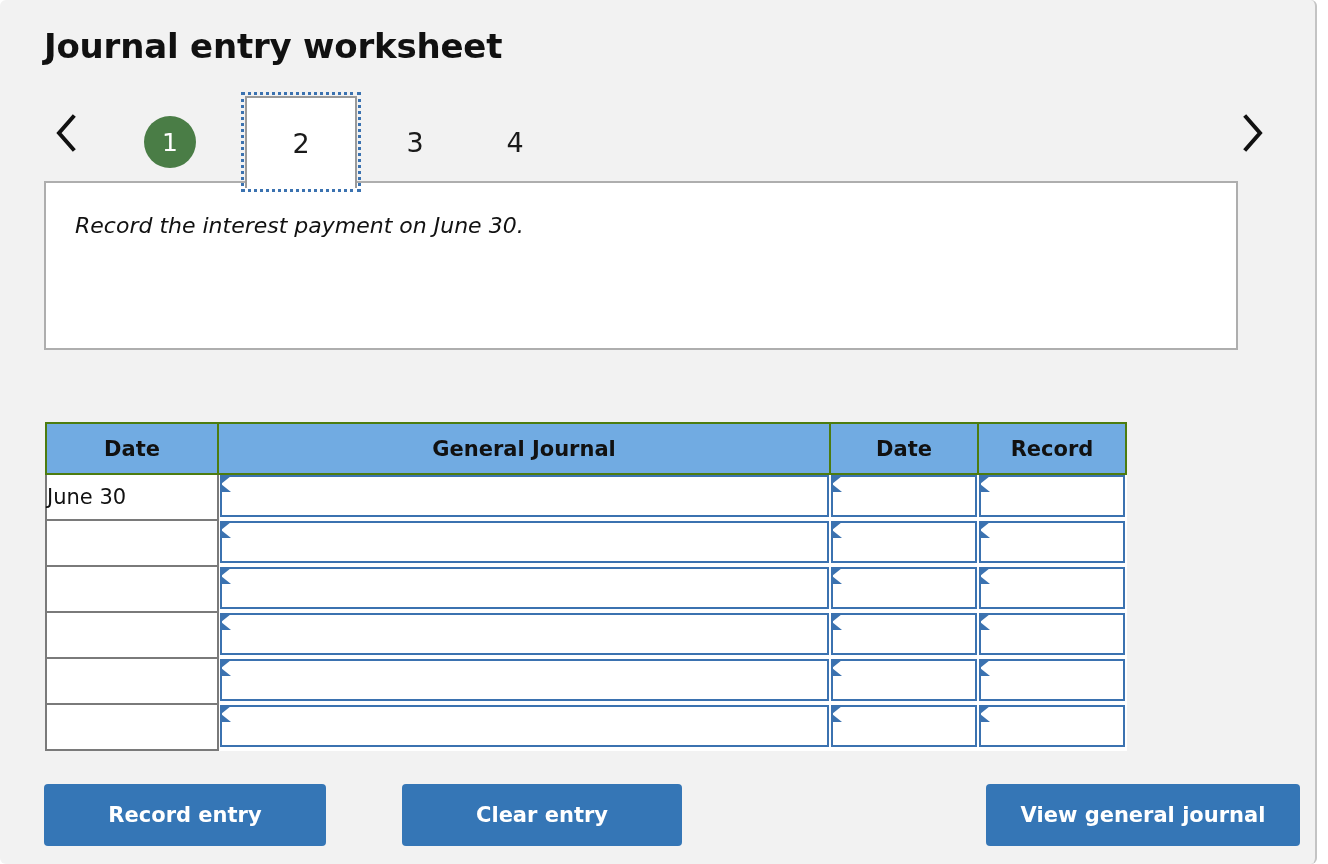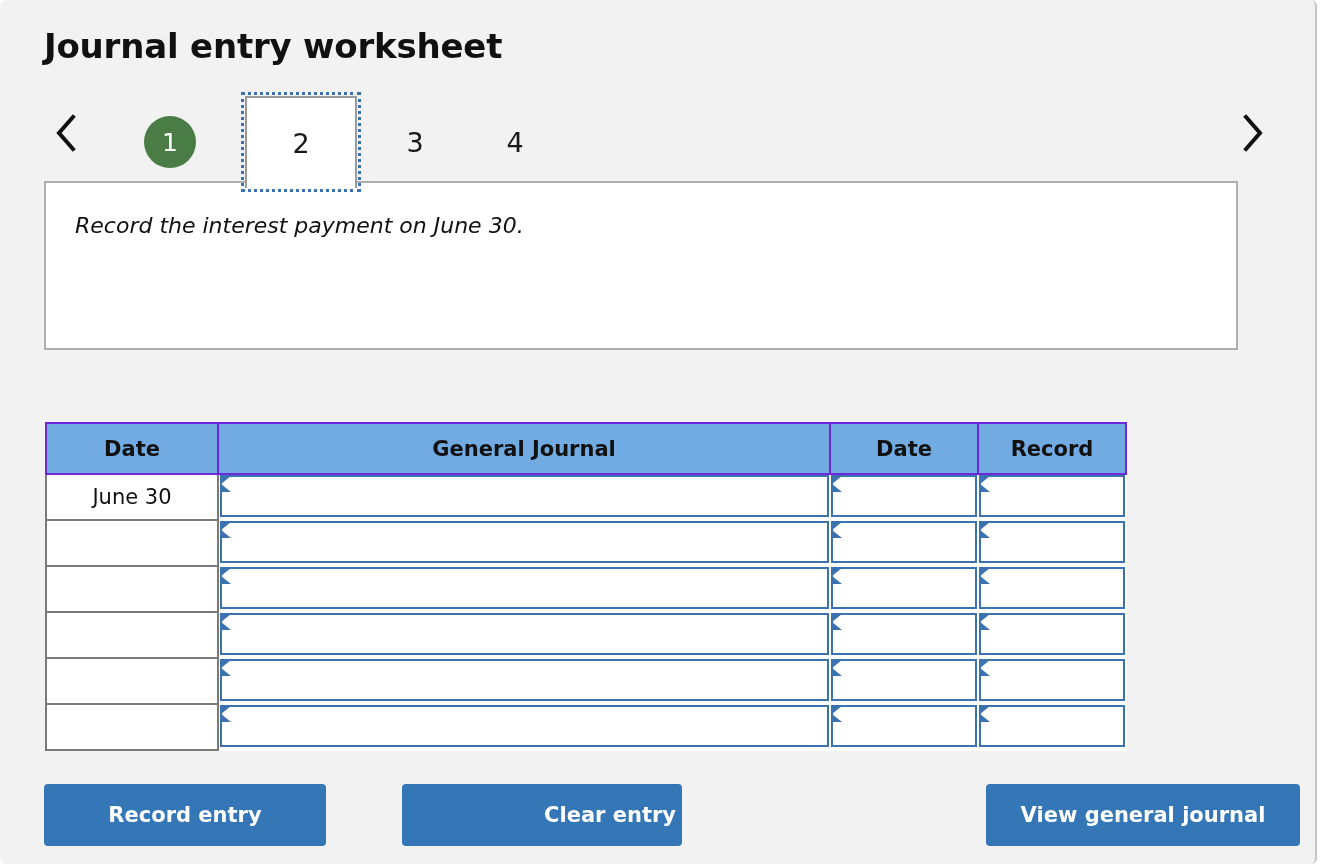--- a/index.html
+++ b/index.html
@@ -152,42 +152,42 @@
   .journal-table {
     position: absolute;
     left: 45px;
     top: 422px;
     border-collapse: collapse;
     table-layout: fixed;
     background: #ffffff;
   }
   .journal-table th {
     background: #71abe2;
-    border: 2px solid #6d28d9;
+    border: 2px solid #4d7c0f;
     font-size: 21px;
     font-weight: bold;
     color: #111111;
     height: 51px;
     padding: 10px;
     text-align: center;
   }
   .journal-table td {
     border: 2px solid #7a7a7a;
     padding: 0;
     height: 46px;
     vertical-align: middle;
     background: #ffffff;
   }
   .col-date  { width: 172px; }
   .col-gj    { width: 612px; }
   .col-debit { width: 148px; }
   .col-credit{ width: 148px; }
 
   td.cell-date {
-    text-align: center;
+    text-align: left;
     font-size: 21px;
     color: #111111;
   }
   td.cell-field {
     border: none;
     position: relative;
     padding: 0 1px 3px 1px;
   }
 
   
@@ -238,21 +238,21 @@
     background: #3576b6;
     color: #ffffff;
     border: none;
     border-radius: 4px;
     font-family: "DejaVu Sans", "Liberation Sans", sans-serif;
     font-size: 21px;
     font-weight: bold;
     cursor: pointer;
   }
   .btn-record { left: 0px;   width: 282px; }
-  .btn-clear  { left: 358px; width: 280px; text-align: right; }
+  .btn-clear  { left: 358px; width: 280px; }
   .btn-view   { left: 902px; width: 314px; margin-left: 40px; }
 </style>
 </head>
 <body>
 
 <div class="page">
   <div class="content-pane">
 
     <div class="worksheet-title">Journal entry worksheet</div>
 

